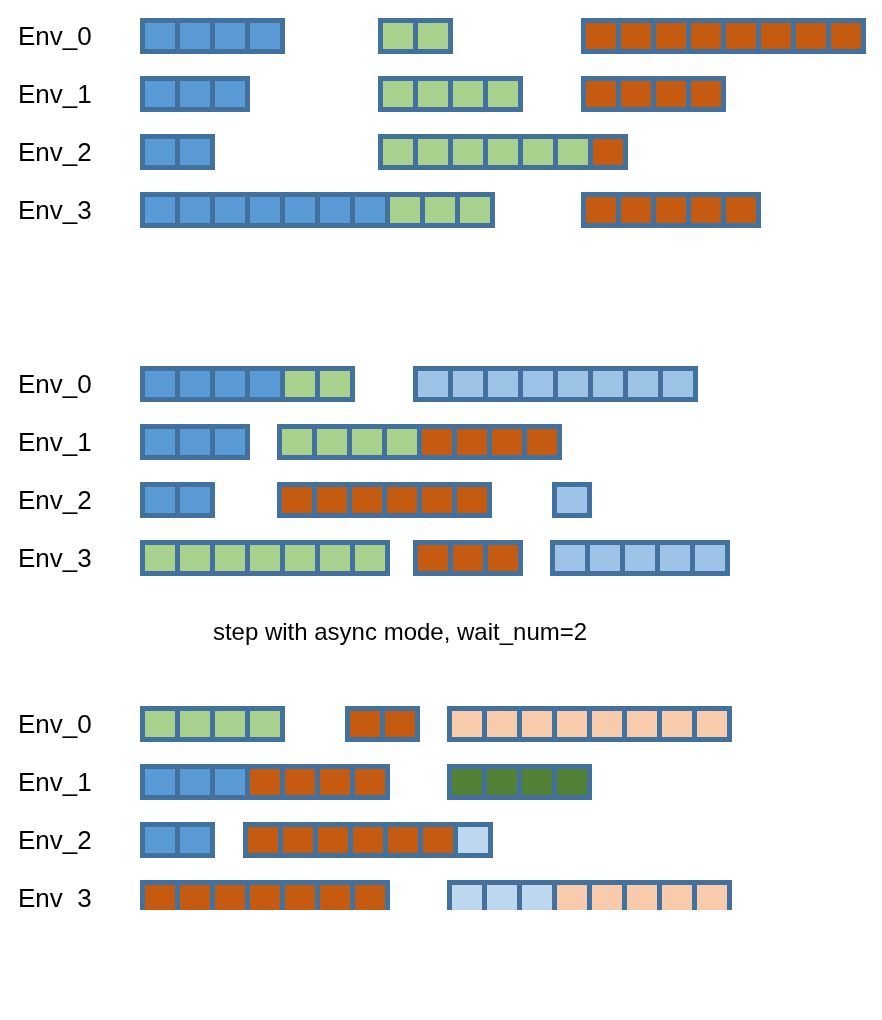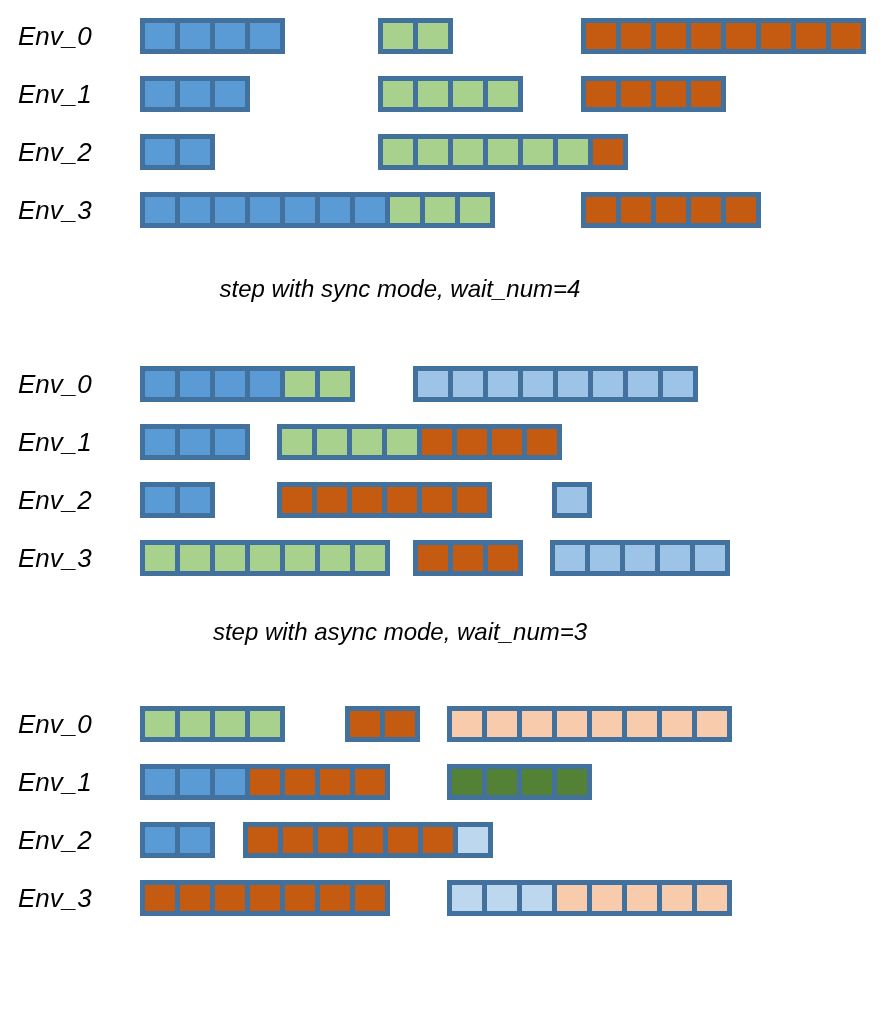--- a/index.html
+++ b/index.html
@@ -1,17 +1,17 @@
 <!DOCTYPE html>
 <html><head>
 <meta charset="utf-8">
 <style>
   html,body{margin:0;padding:0;background:#ffffff;}
   body{font-family:"Liberation Sans",sans-serif;color:#000;}
-  .diagram{position:relative;width:882px;height:1020px;background:#ffffff;overflow:hidden;font-style:italic;}
+  .diagram{position:relative;width:882px;height:910px;background:#ffffff;overflow:hidden;}
   .panel{position:absolute;left:0;width:882px;height:330px;}
   #panel-0{top:18px;}
   #panel-1{top:366px;}
   #panel-2{top:706px;}
   .panel-rows{position:absolute;top:0;left:0;width:882px;height:240px;}
   .row{position:absolute;left:0;width:882px;height:36px;}
   .row-label{position:absolute;left:18px;top:0;height:36px;line-height:36px;font-size:26px;letter-spacing:0px;white-space:nowrap;}
   .bars{position:absolute;left:140px;top:0;height:36px;width:742px;}
   .bar{position:absolute;top:0;height:36px;display:flex;gap:5px;padding:5px;box-sizing:border-box;}
   .cell{width:30px;height:26px;flex:none;}
@@ -110,21 +110,20 @@
             <div class="bar" style="left: 441px; background: rgb(65, 113, 156);">
               <div class="cell" style="background: rgb(197, 90, 17);"></div>
               <div class="cell" style="background: rgb(197, 90, 17);"></div>
               <div class="cell" style="background: rgb(197, 90, 17);"></div>
               <div class="cell" style="background: rgb(197, 90, 17);"></div>
               <div class="cell" style="background: rgb(197, 90, 17);"></div>
             </div>
           </div>
         </div>
       </div>
-    <div class="caption" id="caption-0">step with sync mode, wait_num=4</div>
   </div>
 
   <div class="panel" id="panel-1">
     <div class="panel-rows">
         <div class="row" style="top: 0px;">
           <div class="row-label">Env_0</div>
           <div class="bars">
             <div class="bar" style="left: 0px; background: rgb(65, 113, 156);">
               <div class="cell" style="background: rgb(91, 155, 213);"></div>
               <div class="cell" style="background: rgb(91, 155, 213);"></div>
@@ -205,21 +204,21 @@
             <div class="bar" style="left: 410px; background: rgb(65, 113, 156);">
               <div class="cell" style="background: rgb(157, 195, 230);"></div>
               <div class="cell" style="background: rgb(157, 195, 230);"></div>
               <div class="cell" style="background: rgb(157, 195, 230);"></div>
               <div class="cell" style="background: rgb(157, 195, 230);"></div>
               <div class="cell" style="background: rgb(157, 195, 230);"></div>
             </div>
           </div>
         </div>
       </div>
-    <div class="caption" id="caption-1">step with async mode, wait_num=3</div>
+    <div class="caption" id="caption-1">step with async mode, wait_num=2</div>
   </div>
 
   <div class="panel" id="panel-2">
     <div class="panel-rows">
         <div class="row" style="top: 0px;">
           <div class="row-label">Env_0</div>
           <div class="bars">
             <div class="bar" style="left: 0px; background: rgb(65, 113, 156);">
               <div class="cell" style="background: rgb(169, 209, 142);"></div>
               <div class="cell" style="background: rgb(169, 209, 142);"></div>

